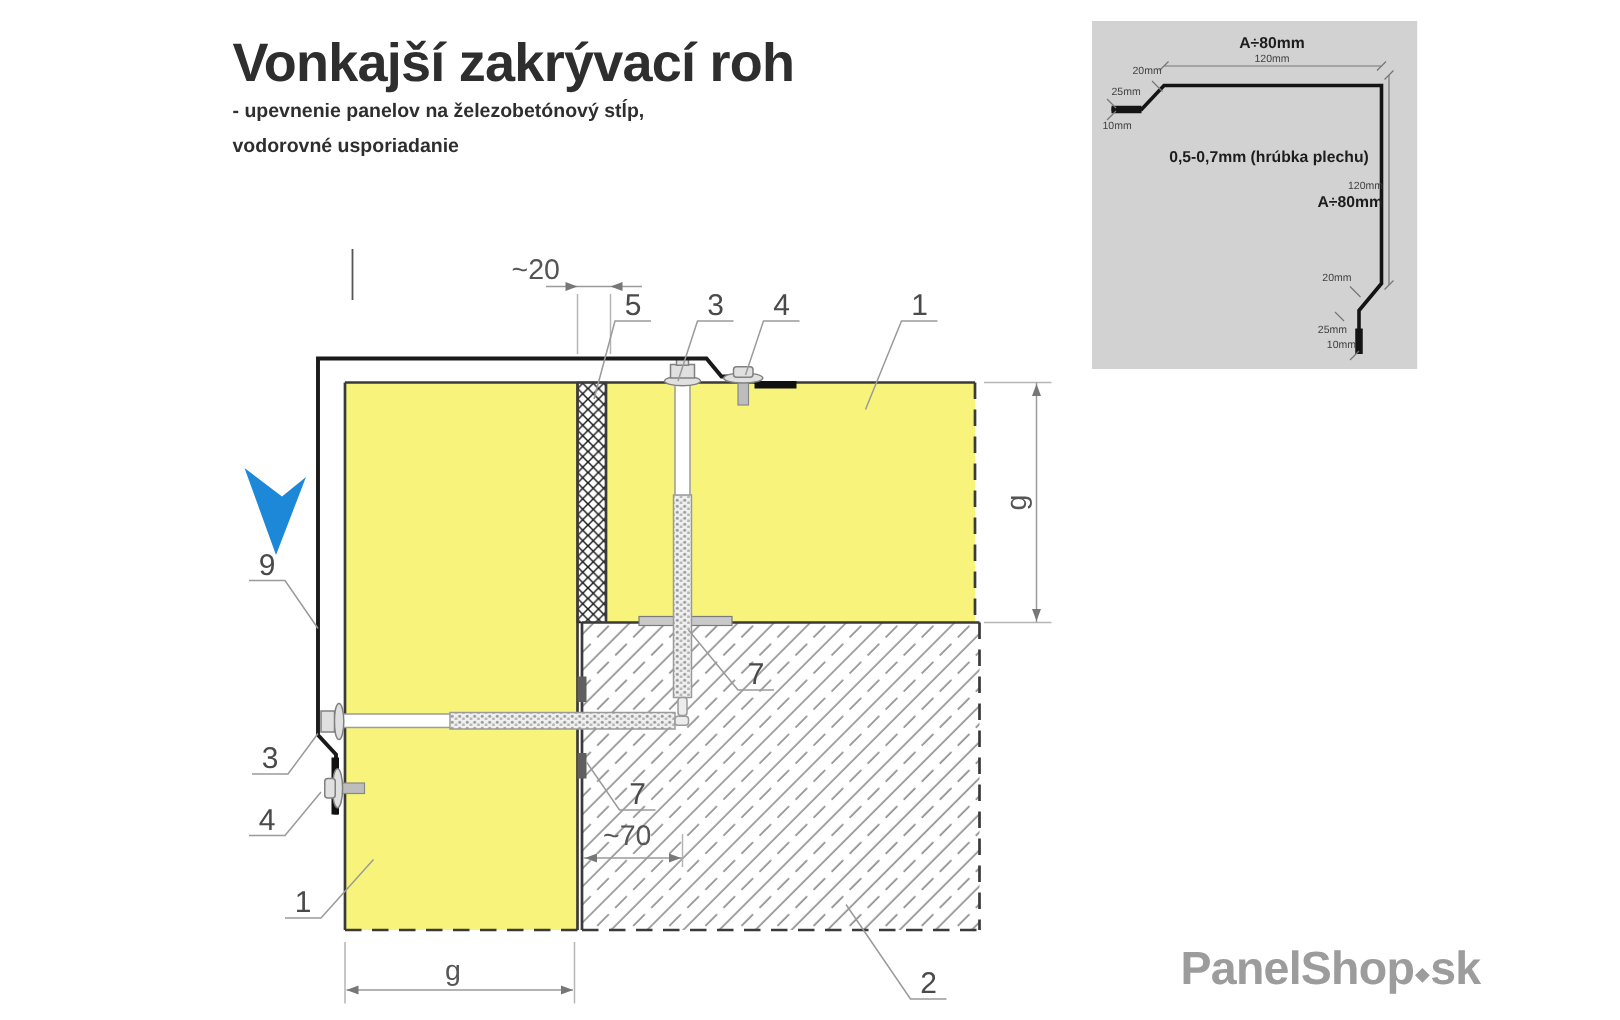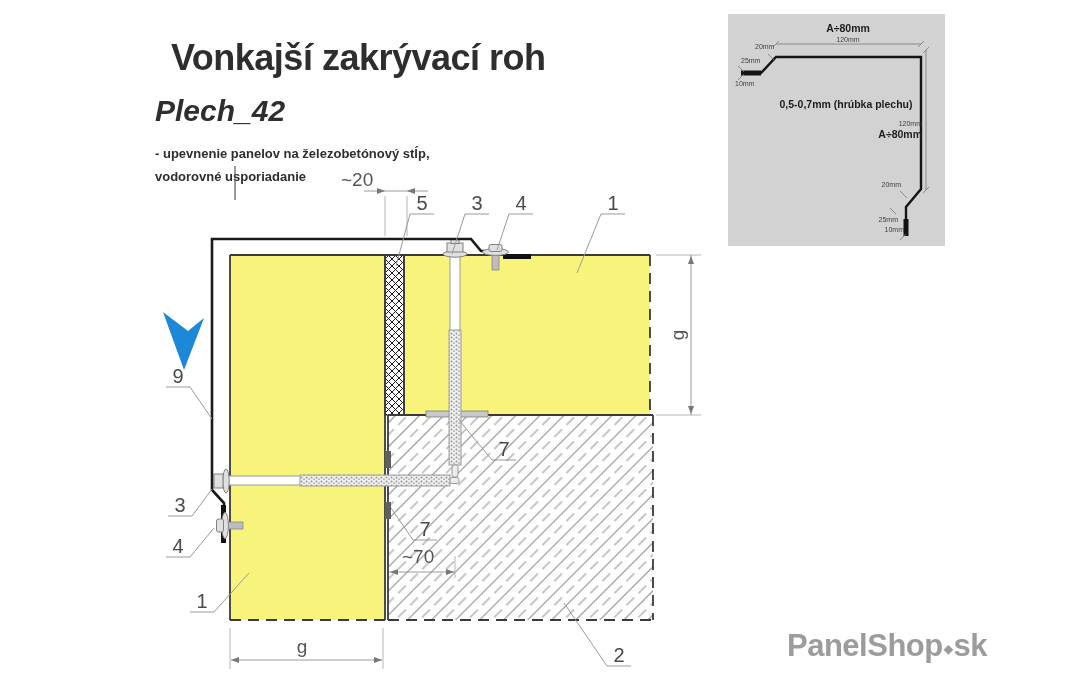--- a/index.html
+++ b/index.html
@@ -1,19 +1,19 @@
 <!DOCTYPE html>
 <html><head>
 <meta charset="utf-8">
 <style>
   html,body{margin:0;padding:0;background:#ffffff;}
   .canvas{position:relative;width:1080px;height:680px;background:#ffffff;overflow:hidden;
           font-family:"Liberation Sans",sans-serif;}
   .header{position:absolute;left:155px;top:22px;color:#2e2e2e;}
-  .title{font-size:36px;font-weight:bold;letter-spacing:-0.5px;line-height:40px;margin:16px;}
+  .title{font-size:36px;font-weight:bold;letter-spacing:-0.5px;line-height:40px;margin:0;}
   .model{font-size:30px;font-weight:bold;font-style:italic;line-height:34px;margin:2px 0 14px 0;}
   .desc{font-size:13px;font-weight:bold;line-height:23px;margin:0;}
   .main-svg{position:absolute;left:150px;top:160px;}
   .inset-svg{position:absolute;left:728px;top:14px;}
   .brand{position:absolute;left:787px;top:628px;color:#9c9c9c;font-size:31px;font-weight:bold;
          letter-spacing:-0.5px;white-space:nowrap;}
   .brand .dia{font-size:12px;display:inline-block;transform:translateY(-3px);margin:0 1px;}
   svg text{font-family:"Liberation Sans",sans-serif;}
   .callout{font-size:20px;fill:#4a4a4a;}
   .dimtxt{font-size:19px;fill:#555555;}
@@ -27,21 +27,20 @@
   .instxt-s{font-size:7px;fill:#3f3f3f;}
   .instxt-b{font-size:10.5px;font-weight:bold;fill:#1d1d1d;}
 </style>
 </head>
 <body>
 
 <div class="canvas">
 
   <div class="header">
     <h1 class="title">Vonkajší zakrývací roh</h1>
-    <h2 class="model">Plech_42</h2>
     <p class="desc">- upevnenie panelov na železobetónový stĺp,</p>
     <p class="desc">vodorovné usporiadanie</p>
   </div>
 
   <svg class="main-svg" width="580" height="520" viewBox="150 160 580 520">
     <defs>
       <pattern id="hatch" width="17" height="17" patternUnits="userSpaceOnUse" patternTransform="rotate(-45)">
         <line x1="0" y1="4" x2="17" y2="4" stroke="#8f8f8f" stroke-width="1.1" stroke-dasharray="9 6"></line>
         <line x1="0" y1="12.5" x2="17" y2="12.5" stroke="#8f8f8f" stroke-width="1.1"></line>
       </pattern>

